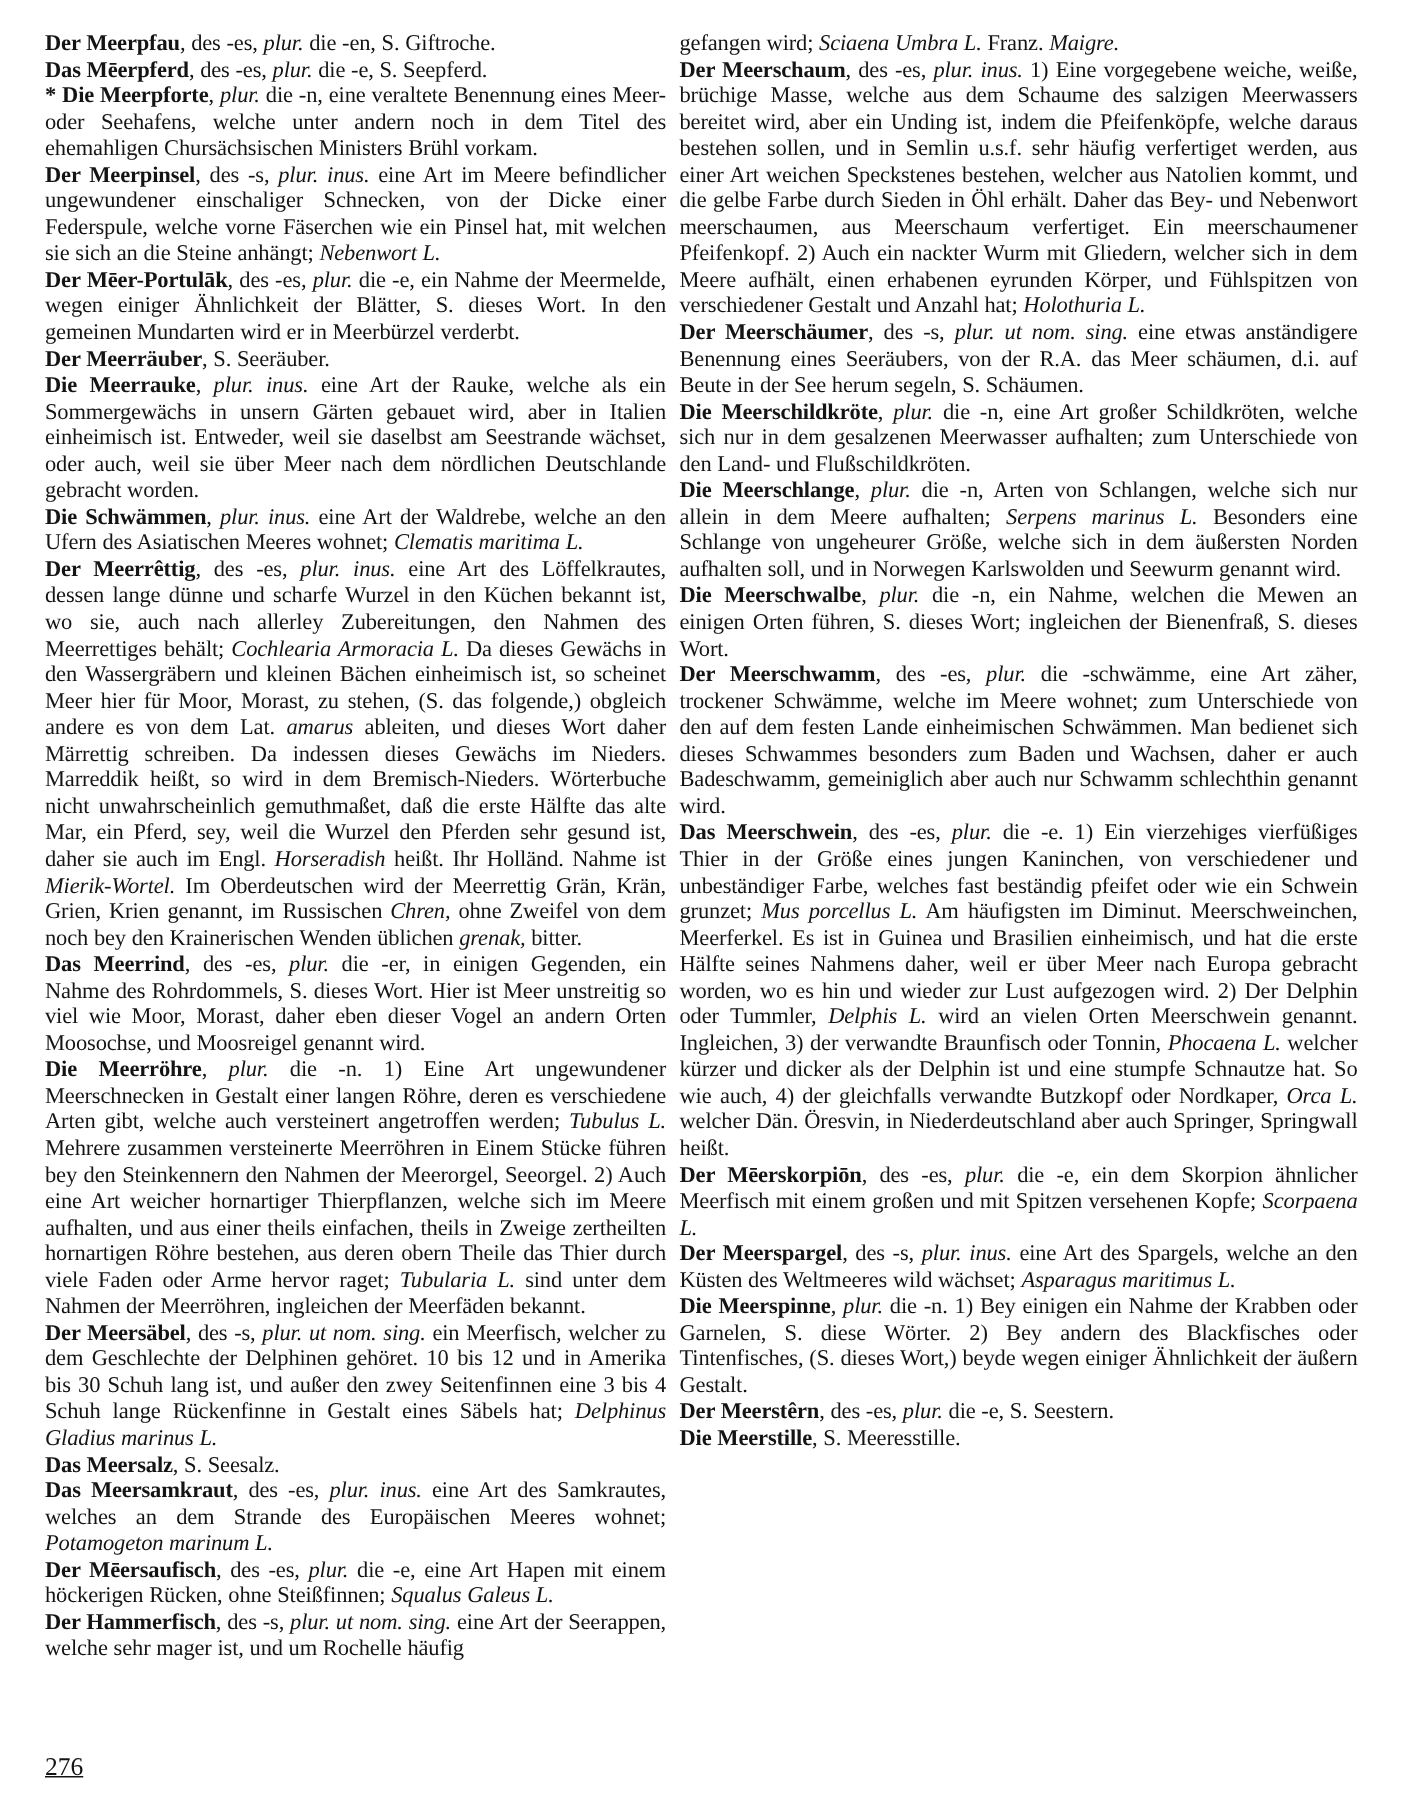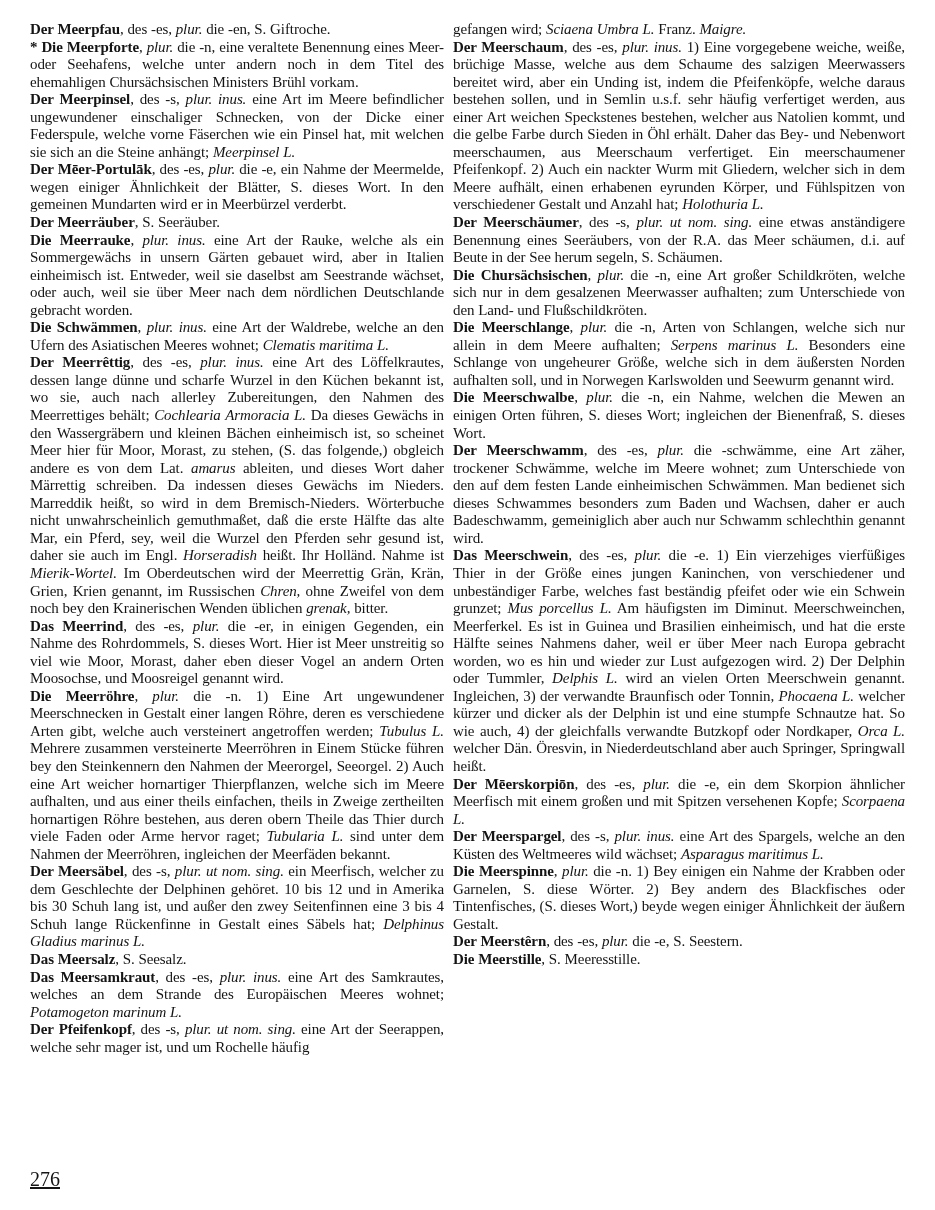--- a/index.html
+++ b/index.html
@@ -29,50 +29,52 @@
   }
   .col-left  { left: 30px;  width: 414px; }
   .col-right { left: 453px; width: 452px; font-family: Liberation Serif, serif; }
   .entry { margin: 0; padding: 0; }
   .hw { font-weight: bold; }
   .it { font-style: italic; }
   .page-number {
     position: absolute;
     left: 30px;
     top: 1168px;
-    font-size: 20px;
+    font-size: 17px;
     color: #141414;
     text-decoration: underline;
   }
 </style>
 </head>
 <body>
 
 <div class="page">
   <div class="col col-left">
       <p class="entry"><span class="hw">Der Meerpfau</span><span>, des -es, </span><span class="it">plur.</span><span> die -en, S. Giftroche.</span></p>
+      <p class="entry"><span class="hw">Das Mēerpferd</span><span>, des -es, </span><span class="it">plur.</span><span> die -e, S. Seepferd.</span></p>
       <p class="entry"><span class="hw">* Die Meerpforte</span><span>, </span><span class="it">plur.</span><span> die -n, eine veraltete Benennung eines Meer- oder Seehafens, welche unter andern noch in dem Titel des ehemahligen Chursächsischen Ministers Brühl vorkam.</span></p>
-      <p class="entry"><span class="hw">Der Meerpinsel</span><span>, des -s, </span><span class="it">plur. inus.</span><span> eine Art im Meere befindlicher ungewundener einschaliger Schnecken, von der Dicke einer Federspule, welche vorne Fäserchen wie ein Pinsel hat, mit welchen sie sich an die Steine anhängt; </span><span class="it">Meerpinsel L.</span></p>
+      <p class="entry"><span class="hw">Der Meerpinsel</span><span>, des -s, </span><span class="it">plur. inus.</span><span> eine Art im Meere befindlicher ungewundener einschaliger Schnecken, von der Dicke einer Federspule, welche vorne Fäserchen wie ein Pinsel hat, mit welchen sie sich an die Steine anhängt; </span><span class="it">Nebenwort L.</span></p>
       <p class="entry"><span class="hw">Der Mēer-Portulāk</span><span>, des -es, </span><span class="it">plur.</span><span> die -e, ein Nahme der Meermelde, wegen einiger Ähnlichkeit der Blätter, S. dieses Wort. In den gemeinen Mundarten wird er in Meerbürzel verderbt.</span></p>
       <p class="entry"><span class="hw">Der Meerräuber</span><span>, S. Seeräuber.</span></p>
       <p class="entry"><span class="hw">Die Meerrauke</span><span>, </span><span class="it">plur. inus.</span><span> eine Art der Rauke, welche als ein Sommergewächs in unsern Gärten gebauet wird, aber in Italien einheimisch ist. Entweder, weil sie daselbst am Seestrande wächset, oder auch, weil sie über Meer nach dem nördlichen Deutschlande gebracht worden.</span></p>
       <p class="entry"><span class="hw">Die Schwämmen</span><span>, </span><span class="it">plur. inus.</span><span> eine Art der Waldrebe, welche an den Ufern des Asiatischen Meeres wohnet; </span><span class="it">Clematis maritima L.</span></p>
       <p class="entry"><span class="hw">Der Meerrêttig</span><span>, des -es, </span><span class="it">plur. inus.</span><span> eine Art des Löffelkrautes, dessen lange dünne und scharfe Wurzel in den Küchen bekannt ist, wo sie, auch nach allerley Zubereitungen, den Nahmen des Meerrettiges behält; </span><span class="it">Cochlearia Armoracia L.</span><span> Da dieses Gewächs in den Wassergräbern und kleinen Bächen einheimisch ist, so scheinet Meer hier für Moor, Morast, zu stehen, (S. das folgende,) obgleich andere es von dem Lat. </span><span class="it">amarus</span><span> ableiten, und dieses Wort daher Märrettig schreiben. Da indessen dieses Gewächs im Nieders. Marreddik heißt, so wird in dem Bremisch-Nieders. Wörterbuche nicht unwahrscheinlich gemuthmaßet, daß die erste Hälfte das alte Mar, ein Pferd, sey, weil die Wurzel den Pferden sehr gesund ist, daher sie auch im Engl. </span><span class="it">Horseradish</span><span> heißt. Ihr Holländ. Nahme ist </span><span class="it">Mierik-Wortel.</span><span> Im Oberdeutschen wird der Meerrettig Grän, Krän, Grien, Krien genannt, im Russischen </span><span class="it">Chren,</span><span> ohne Zweifel von dem noch bey den Krainerischen Wenden üblichen </span><span class="it">grenak,</span><span> bitter.</span></p>
       <p class="entry"><span class="hw">Das Meerrind</span><span>, des -es, </span><span class="it">plur.</span><span> die -er, in einigen Gegenden, ein Nahme des Rohrdommels, S. dieses Wort. Hier ist Meer unstreitig so viel wie Moor, Morast, daher eben dieser Vogel an andern Orten Moosochse, und Moosreigel genannt wird.</span></p>
       <p class="entry"><span class="hw">Die Meerröhre</span><span>, </span><span class="it">plur.</span><span> die -n. 1) Eine Art ungewundener Meerschnecken in Gestalt einer langen Röhre, deren es verschiedene Arten gibt, welche auch versteinert angetroffen werden; </span><span class="it">Tubulus L.</span><span> Mehrere zusammen versteinerte Meerröhren in Einem Stücke führen bey den Steinkennern den Nahmen der Meerorgel, Seeorgel. 2) Auch eine Art weicher hornartiger Thierpflanzen, welche sich im Meere aufhalten, und aus einer theils einfachen, theils in Zweige zertheilten hornartigen Röhre bestehen, aus deren obern Theile das Thier durch viele Faden oder Arme hervor raget; </span><span class="it">Tubularia L.</span><span> sind unter dem Nahmen der Meerröhren, ingleichen der Meerfäden bekannt.</span></p>
       <p class="entry"><span class="hw">Der Meersäbel</span><span>, des -s, </span><span class="it">plur. ut nom. sing.</span><span> ein Meerfisch, welcher zu dem Geschlechte der Delphinen gehöret. 10 bis 12 und in Amerika bis 30 Schuh lang ist, und außer den zwey Seitenfinnen eine 3 bis 4 Schuh lange Rückenfinne in Gestalt eines Säbels hat; </span><span class="it">Delphinus Gladius marinus L.</span></p>
       <p class="entry"><span class="hw">Das Meersalz</span><span>, S. Seesalz.</span></p>
       <p class="entry"><span class="hw">Das Meersamkraut</span><span>, des -es, </span><span class="it">plur. inus.</span><span> eine Art des Samkrautes, welches an dem Strande des Europäischen Meeres wohnet; </span><span class="it">Potamogeton marinum L.</span></p>
-      <p class="entry"><span class="hw">Der Pfeifenkopf</span><span>, des -s, </span><span class="it">plur. ut nom. sing.</span><span> eine Art der Seerappen, welche sehr mager ist, und um Rochelle häufig</span></p>
+      <p class="entry"><span class="hw">Der Mēersaufisch</span><span>, des -es, </span><span class="it">plur.</span><span> die -e, eine Art Hapen mit einem höckerigen Rücken, ohne Steißfinnen; </span><span class="it">Squalus Galeus L.</span></p>
+      <p class="entry"><span class="hw">Der Hammerfisch</span><span>, des -s, </span><span class="it">plur. ut nom. sing.</span><span> eine Art der Seerappen, welche sehr mager ist, und um Rochelle häufig</span></p>
     </div>
   <div class="col col-right">
       <p class="entry"><span>gefangen wird; </span><span class="it">Sciaena Umbra L.</span><span> Franz. </span><span class="it">Maigre.</span></p>
       <p class="entry"><span class="hw">Der Meerschaum</span><span>, des -es, </span><span class="it">plur. inus.</span><span> 1) Eine vorgegebene weiche, weiße, brüchige Masse, welche aus dem Schaume des salzigen Meerwassers bereitet wird, aber ein Unding ist, indem die Pfeifenköpfe, welche daraus bestehen sollen, und in Semlin u.s.f. sehr häufig verfertiget werden, aus einer Art weichen Speckstenes bestehen, welcher aus Natolien kommt, und die gelbe Farbe durch Sieden in Öhl erhält. Daher das Bey- und Nebenwort meerschaumen, aus Meerschaum verfertiget. Ein meerschaumener Pfeifenkopf. 2) Auch ein nackter Wurm mit Gliedern, welcher sich in dem Meere aufhält, einen erhabenen eyrunden Körper, und Fühlspitzen von verschiedener Gestalt und Anzahl hat; </span><span class="it">Holothuria L.</span></p>
       <p class="entry"><span class="hw">Der Meerschäumer</span><span>, des -s, </span><span class="it">plur. ut nom. sing.</span><span> eine etwas anständigere Benennung eines Seeräubers, von der R.A. das Meer schäumen, d.i. auf Beute in der See herum segeln, S. Schäumen.</span></p>
-      <p class="entry"><span class="hw">Die Chursächsischen</span><span>, </span><span class="it">plur.</span><span> die -n, eine Art großer Schildkröten, welche sich nur in dem gesalzenen Meerwasser aufhalten; zum Unterschiede von den Land- und Flußschildkröten.</span></p>
+      <p class="entry"><span class="hw">Die Meerschildkröte</span><span>, </span><span class="it">plur.</span><span> die -n, eine Art großer Schildkröten, welche sich nur in dem gesalzenen Meerwasser aufhalten; zum Unterschiede von den Land- und Flußschildkröten.</span></p>
       <p class="entry"><span class="hw">Die Meerschlange</span><span>, </span><span class="it">plur.</span><span> die -n, Arten von Schlangen, welche sich nur allein in dem Meere aufhalten; </span><span class="it">Serpens marinus L.</span><span> Besonders eine Schlange von ungeheurer Größe, welche sich in dem äußersten Norden aufhalten soll, und in Norwegen Karlswolden und Seewurm genannt wird.</span></p>
       <p class="entry"><span class="hw">Die Meerschwalbe</span><span>, </span><span class="it">plur.</span><span> die -n, ein Nahme, welchen die Mewen an einigen Orten führen, S. dieses Wort; ingleichen der Bienenfraß, S. dieses Wort.</span></p>
       <p class="entry"><span class="hw">Der Meerschwamm</span><span>, des -es, </span><span class="it">plur.</span><span> die -schwämme, eine Art zäher, trockener Schwämme, welche im Meere wohnet; zum Unterschiede von den auf dem festen Lande einheimischen Schwämmen. Man bedienet sich dieses Schwammes besonders zum Baden und Wachsen, daher er auch Badeschwamm, gemeiniglich aber auch nur Schwamm schlechthin genannt wird.</span></p>
       <p class="entry"><span class="hw">Das Meerschwein</span><span>, des -es, </span><span class="it">plur.</span><span> die -e. 1) Ein vierzehiges vierfüßiges Thier in der Größe eines jungen Kaninchen, von verschiedener und unbeständiger Farbe, welches fast beständig pfeifet oder wie ein Schwein grunzet; </span><span class="it">Mus porcellus L.</span><span> Am häufigsten im Diminut. Meerschweinchen, Meerferkel. Es ist in Guinea und Brasilien einheimisch, und hat die erste Hälfte seines Nahmens daher, weil er über Meer nach Europa gebracht worden, wo es hin und wieder zur Lust aufgezogen wird. 2) Der Delphin oder Tummler, </span><span class="it">Delphis L.</span><span> wird an vielen Orten Meerschwein genannt. Ingleichen, 3) der verwandte Braunfisch oder Tonnin, </span><span class="it">Phocaena L.</span><span> welcher kürzer und dicker als der Delphin ist und eine stumpfe Schnautze hat. So wie auch, 4) der gleichfalls verwandte Butzkopf oder Nordkaper, </span><span class="it">Orca L.</span><span> welcher Dän. Öresvin, in Niederdeutschland aber auch Springer, Springwall heißt.</span></p>
       <p class="entry"><span class="hw">Der Mēerskorpiōn</span><span>, des -es, </span><span class="it">plur.</span><span> die -e, ein dem Skorpion ähnlicher Meerfisch mit einem großen und mit Spitzen versehenen Kopfe; </span><span class="it">Scorpaena L.</span></p>
       <p class="entry"><span class="hw">Der Meerspargel</span><span>, des -s, </span><span class="it">plur. inus.</span><span> eine Art des Spargels, welche an den Küsten des Weltmeeres wild wächset; </span><span class="it">Asparagus maritimus L.</span></p>
       <p class="entry"><span class="hw">Die Meerspinne</span><span>, </span><span class="it">plur.</span><span> die -n. 1) Bey einigen ein Nahme der Krabben oder Garnelen, S. diese Wörter. 2) Bey andern des Blackfisches oder Tintenfisches, (S. dieses Wort,) beyde wegen einiger Ähnlichkeit der äußern Gestalt.</span></p>
       <p class="entry"><span class="hw">Der Meerstêrn</span><span>, des -es, </span><span class="it">plur.</span><span> die -e, S. Seestern.</span></p>
       <p class="entry"><span class="hw">Die Meerstille</span><span>, S. Meeresstille.</span></p>
     </div>

